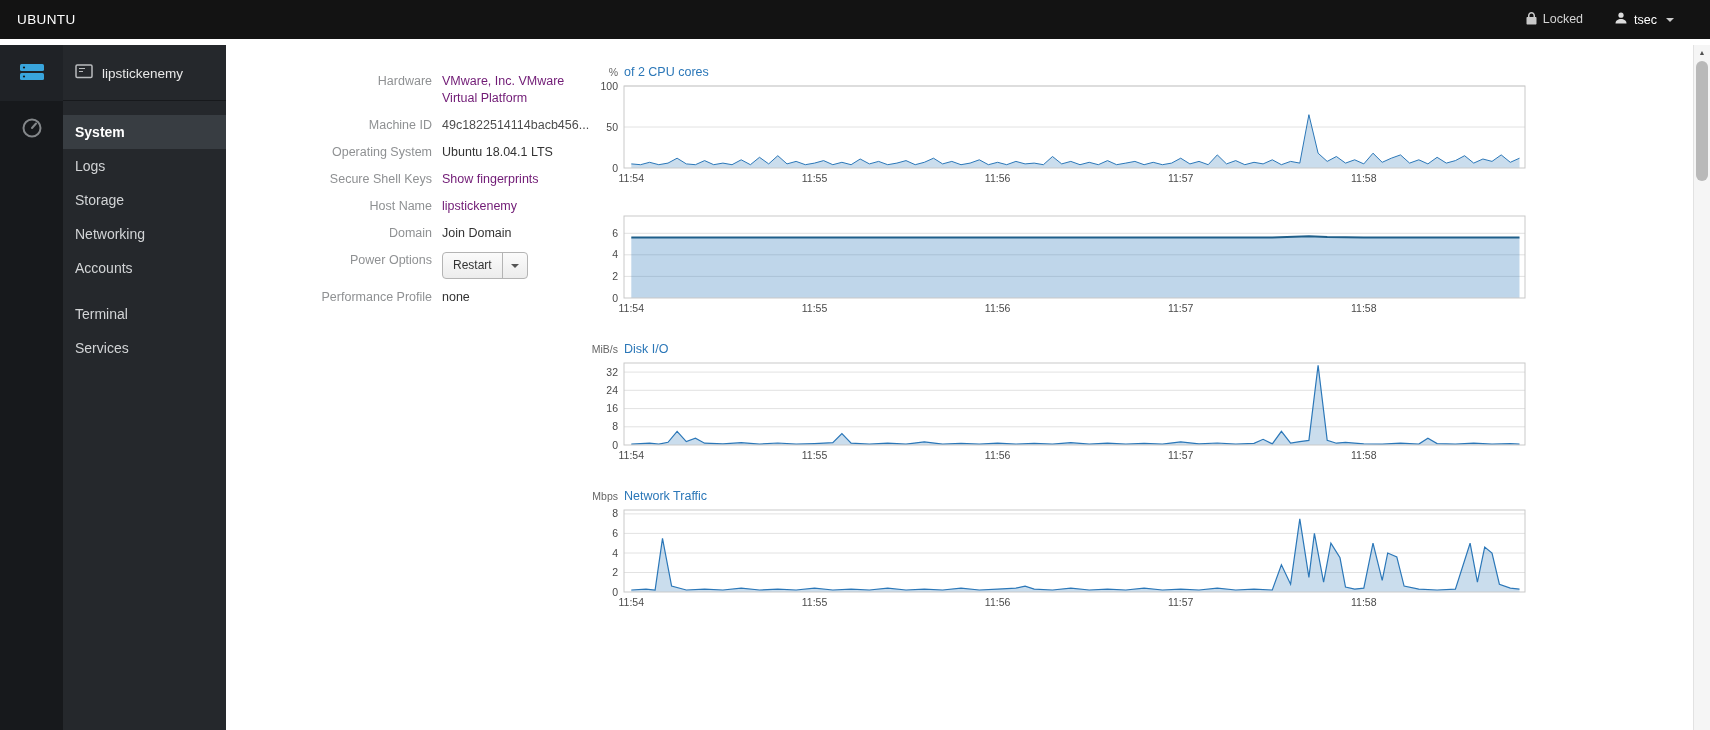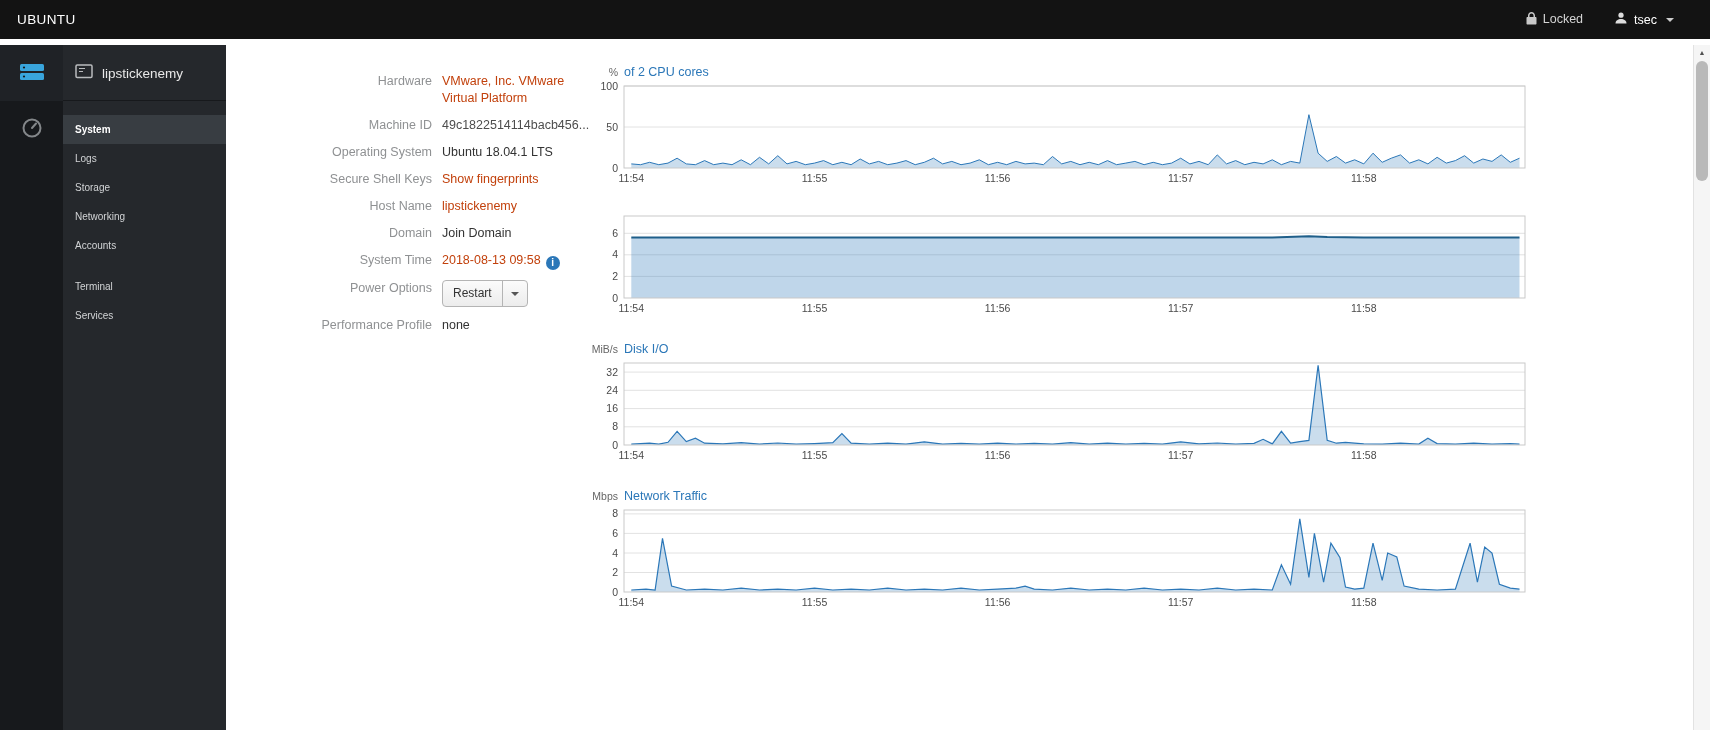--- a/index.html
+++ b/index.html
@@ -27,33 +27,33 @@
   .layout { position: absolute; top: 45px; left: 0; right: 0; bottom: 0; display: flex; }
 
   .iconstrip { width: 63px; background: #17191c; flex-shrink: 0; display: flex; flex-direction: column; align-items: center; }
   .icon-tab { width: 63px; height: 56px; display: flex; align-items: center; justify-content: center; cursor: pointer; }
   .icon-tab.active { background: #1f2226; }
 
   .sidebar { width: 163px; background: #25282c; flex-shrink: 0; display: flex; flex-direction: column; }
   .host-header { display: flex; align-items: center; gap: 9px; padding: 19px 12px 18px 12px; border-bottom: 1px solid #17191c; cursor: pointer; }
   .host-name { color: #e8e8e8; font-size: 13.5px; }
   .nav { padding-top: 14px; }
-  .nav-item { padding: 9px 10px 9px 12px; color: #d2d4d6; font-size: 10px; cursor: pointer; }
+  .nav-item { padding: 9px 10px 9px 12px; color: #d2d4d6; font-size: 14px; cursor: pointer; }
   .nav-item.active { background: #383d42; color: #ffffff; font-weight: bold; }
   .nav-item.gap-above { margin-top: 12px; }
 
   
   .main { flex: 1; background: #ffffff; display: flex; padding-top: 18px; overflow: hidden; }
 
   .info-panel { width: 358px; flex-shrink: 0; padding-left: 74px; margin-top: 10px; }
   .info-row { display: flex; margin-bottom: 10px; line-height: 17px; font-size: 12.5px; }
   .info-label { width: 132px; text-align: right; color: #8f9193; flex-shrink: 0; }
   .info-value { margin-left: 10px; color: #333333; }
   .info-value.dim { color: #4d4d4d; }
-  a.link { color: #c2410c; text-decoration: none; cursor: pointer; }
+  a.link { color: #701a75; text-decoration: none; cursor: pointer; }
   .wrap-narrow { display: inline-block; max-width: 142px; }
   .info-i {
     display: inline-block; width: 14px; height: 14px; border-radius: 50%;
     background: #2b77b8; color: #ffffff; font-size: 10px; line-height: 14px;
     text-align: center; font-weight: bold; margin-left: 5px; vertical-align: -2px; cursor: pointer;
   }
   .split-btn { display: inline-flex; border: 1px solid #b4b4b4; border-radius: 4px; overflow: hidden;
     background: linear-gradient(#fbfbfb, #ececec); font-size: 12px; color: #333; cursor: pointer; }
   .split-btn .main-part { padding: 4px 10px; border-right: 1px solid #b4b4b4; }
   .split-btn .arrow-part { padding: 4px 8px; display: flex; align-items: center; }
@@ -174,26 +174,20 @@
       <div class="info-row">
         <div class="info-label">Host Name</div>
         <div class="info-value"><a class="link">lipstickenemy</a></div>
       </div>
 
       <div class="info-row">
         <div class="info-label">Domain</div>
         <div class="info-value">Join Domain</div>
       </div>
 
-      <div class="info-row">
-        <div class="info-label">System Time</div>
-        <div class="info-value">
-          <a class="link">2018-08-13 09:58</a><span class="info-i">i</span>
-        </div>
-      </div>
 
       <div class="info-row">
         <div class="info-label">Power Options</div>
         <div class="info-value">
           <span class="split-btn">
             <span class="main-part">Restart</span>
             <span class="arrow-part">
                 <span class="btn-caret"></span>
               </span>
           </span>

